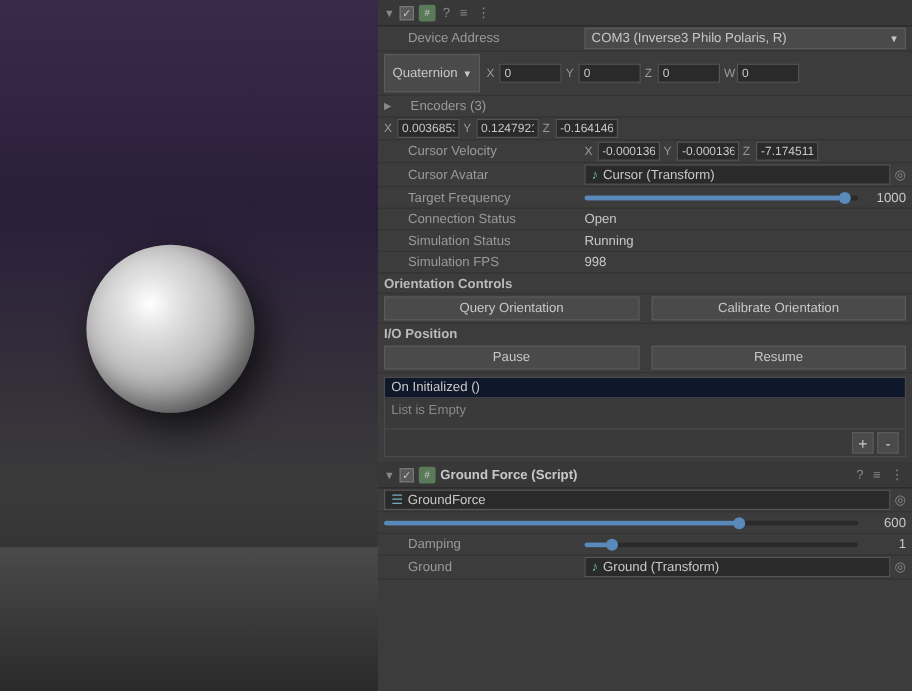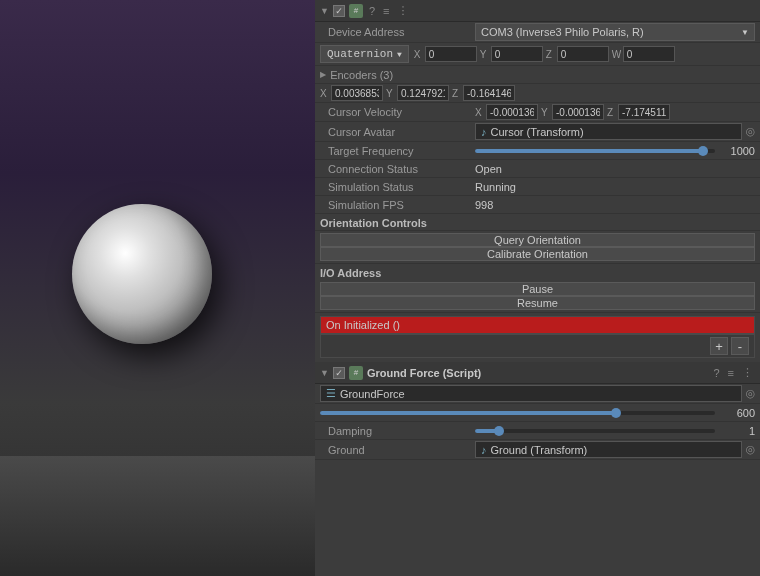--- a/index.html
+++ b/index.html
@@ -128,41 +128,41 @@
       padding: 1px 5px;
       border-bottom: 1px solid #333;
     }
 
     .prop-label {
       width: 155px;
       color: #9a9a9a;
       font-size: 11px;
       flex-shrink: 0;
       padding-left: 8px;
+      margin-left: 12px;
     }
 
     .prop-value {
       flex: 1;
       color: #c8c8c8;
       font-size: 11px;
     }
 
     
     .select-box {
       background: #4a4a4a;
       border: 1px solid #5a5a5a;
       color: #c8c8c8;
       padding: 1px 6px;
       font-size: 11px;
-      height: 18px;
+      height: 32px;
       display: inline-flex;
       align-items: center;
       cursor: pointer;
       min-width: 80px;
-      font-family: Liberation Mono, monospace;
     }
 
     .select-box::after {
       content: ' ▼';
       font-size: 8px;
       margin-left: 4px;
     }
 
     .dropdown-row {
       display: flex;
@@ -265,23 +265,22 @@
       margin-left: auto;
       color: #888;
       font-size: 11px;
       cursor: pointer;
     }
 
     
     .btn-row {
       display: flex;
       padding: 2px 5px;
-      gap: 0;
+      gap: 10px;
       border-bottom: 1px solid #333;
-      flex-direction: column;
     }
 
     .btn {
       flex: 1;
       background: #4a4a4a;
       border: 1px solid #5a5a5a;
       color: #c8c8c8;
       font-size: 11px;
       height: 20px;
       display: flex;
@@ -294,21 +293,21 @@
     .event-section {
       background: #3a3a3a;
       border: 1px solid #4a4a4a;
       margin: 3px 5px;
     }
 
     .event-header {
       display: flex;
       align-items: center;
       padding: 2px 5px;
-      background: #b91c1c;
+      background: #0f172a;
       border-bottom: 1px solid #4a4a4a;
       font-size: 11px;
       color: #c8c8c8;
     }
 
     .event-body {
       padding: 4px 5px;
       font-size: 11px;
       color: #888;
       min-height: 25px;
@@ -518,31 +517,34 @@
   <div class="section-title-row">
     <span>Orientation Controls</span>
   </div>
 
   <div class="btn-row">
     <button class="btn">Query Orientation</button>
     <button class="btn">Calibrate Orientation</button>
   </div>
 
   <div class="io-title-row">
-    <span>I/O Address</span>
+    <span>I/O Position</span>
   </div>
 
   <div class="btn-row">
     <button class="btn">Pause</button>
     <button class="btn">Resume</button>
   </div>
 
   <div class="event-section">
     <div class="event-header">
       <span>On Initialized ()</span>
+    </div>
+    <div class="event-body">
+      <span>List is Empty</span>
     </div>
     <div class="event-footer">
       <div class="small-btn">+</div>
       <div class="small-btn">-</div>
     </div>
   </div>
 
   <div class="component-header" style="margin-top:4px;">
     <span class="arrow">▼</span>
     <div class="component-checkbox checked"></div>

